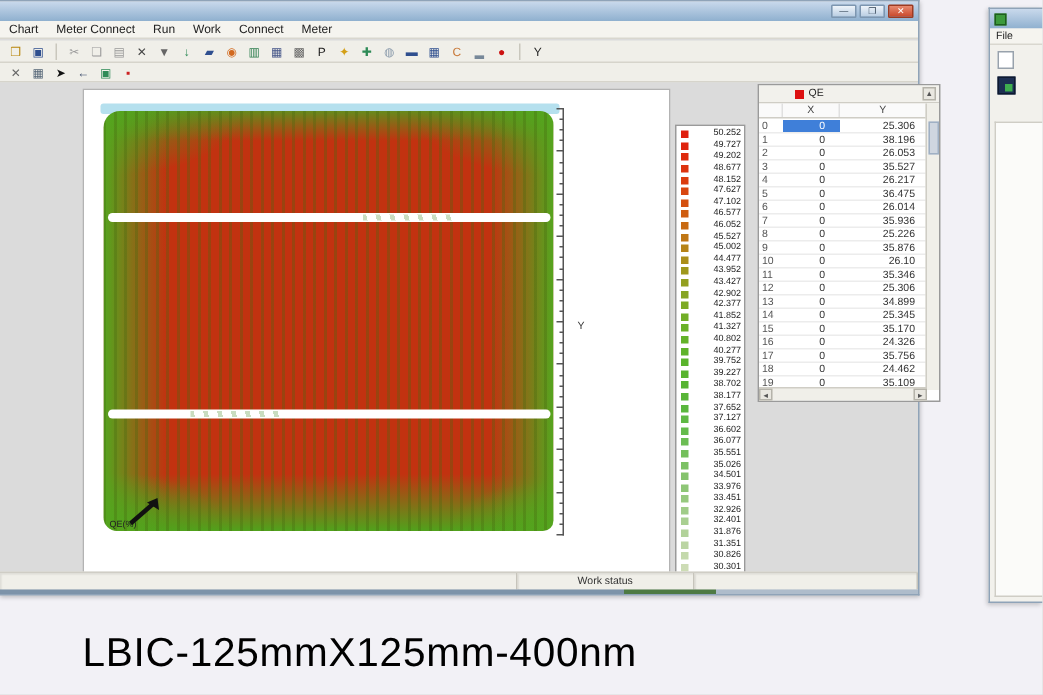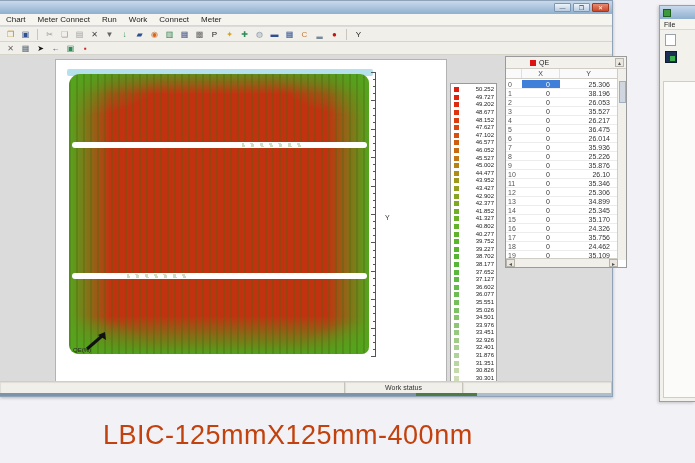--- a/index.html
+++ b/index.html
@@ -111,21 +111,21 @@
   .rw-title-text { font-size:7px; color:#123; }
   .rw-menubar { height:11px; border-bottom:1px solid #d9d7cf; background:#f5f4ef; font-size:7px; color:#222;
     display:flex; align-items:center; padding-left:4px; }
   .rw-toolbar { padding:4px 0 0 5px; display:flex; flex-direction:column; gap:5px; }
   .rw-icon-new { width:11px; height:12px; background:#fff; border:1px solid #98a2ac; cursor:pointer; }
   .rw-icon-app { width:12px; height:12px; background:#1d2f52; border:1px solid #0e1a30; position:relative; cursor:pointer; }
   .rw-icon-app::after { content:""; position:absolute; right:1px; bottom:1px; width:5px; height:5px; background:#3fae4f; }
   .rw-body { position:absolute; left:3px; top:75px; right:0; bottom:3px; background:#fbfbf9; border:1px solid #cfcdc5; border-right:none; }
 
   
-  .caption { position:absolute; left:55px; top:420px; font-size:27px; color:#c2410c; letter-spacing:.5px;margin-left:48px; }
+  .caption { position:absolute; left:55px; top:420px; font-size:27px; color:#000000; letter-spacing:.5px; }
 </style>
 </head>
 <body>
 
 <div class="main-window">
 
   <div class="titlebar">
     <div class="winbtn">—</div>
     <div class="winbtn">❐</div>
     <div class="winbtn close">✕</div>

